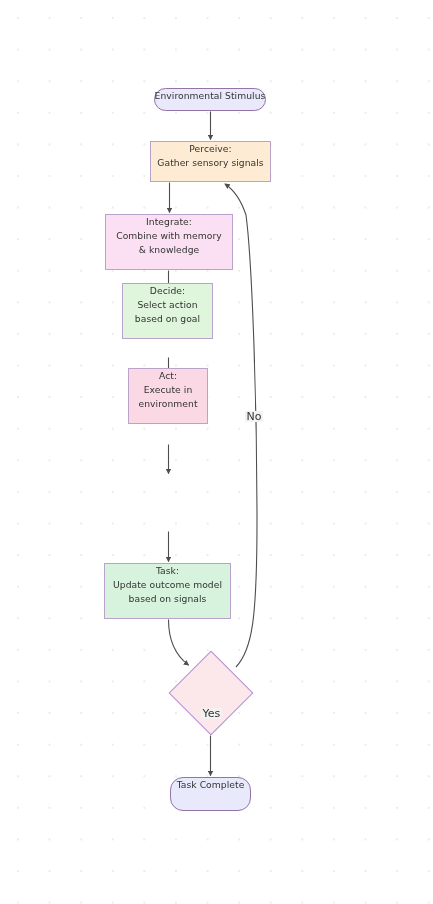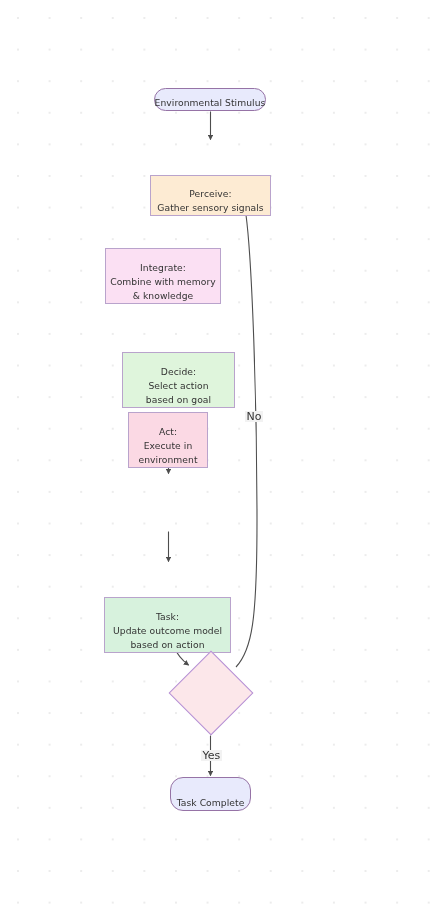--- a/index.html
+++ b/index.html
@@ -26,38 +26,37 @@
     width: 433px;
     height: 904px;
     pointer-events: none;
   }
   .node {
     position: absolute;
     box-sizing: border-box;
     display: flex;
     flex-direction: column;
     align-items: center;
-    justify-content: flex-end;
+    justify-content: flex-start;
     text-align: center;
     color: #333333;
     font-size: 9.2px;
     line-height: 14px;
     letter-spacing: 0.05px;
     z-index: 2;
   }
   .node .ln { display: block; white-space: nowrap; }
   .terminal {
     border: 1px solid #9673a6;
     border-radius: 13px;
     background: #e8eafc;
     font-size: 9.2px;
   }
   .process {
     border: 1px solid #b9a3cc;
-    margin-top: 34px;
   }
   .diamond-wrap {
     position: absolute;
     z-index: 2;
     display: flex;
     align-items: center;
     justify-content: center;
   }
   .diamond-shape {
     position: absolute;
@@ -113,50 +112,50 @@
 
   <div class="node terminal" style="left:154px; top:88px; width:112px; height:23px; background:#e8eafc; border-color:#9673a6;">
     <span class="ln">Environmental Stimulus</span>
   </div>
 
   <div class="node process" style="left:150px; top:141px; width:121px; height:41px; background:#fdebd3; border-color:#b9a3cc;">
     <span class="ln">Perceive:</span>
     <span class="ln">Gather sensory signals</span>
   </div>
 
-  <div class="node process" style="left:105px; top:214px; width:116px; height:56px; background:#fbe0f3; border-color:#b9a3cc;">
+  <div class="node process" style="left:105px; top:214px; width:128px; height:56px; background:#fbe0f3; border-color:#b9a3cc;">
     <span class="ln">Integrate:</span>
     <span class="ln">Combine with memory</span>
     <span class="ln">&amp; knowledge</span>
   </div>
 
-  <div class="node process" style="left:122px; top:318px; width:113px; height:56px; background:#dff5dc; border-color:#b9a3cc;">
+  <div class="node process" style="left:122px; top:283px; width:91px; height:56px; background:#dff5dc; border-color:#b9a3cc;">
     <span class="ln">Decide:</span>
     <span class="ln">Select action</span>
     <span class="ln">based on goal</span>
   </div>
 
-  <div class="node process" style="left:128px; top:378px; width:80px; height:56px; background:#fbd9e4; border-color:#b9a3cc;">
+  <div class="node process" style="left:128px; top:368px; width:80px; height:56px; background:#fbd9e4; border-color:#b9a3cc;">
     <span class="ln">Act:</span>
     <span class="ln">Execute in</span>
     <span class="ln">environment</span>
   </div>
 
 
   <div class="node process" style="left:104px; top:563px; width:127px; height:56px; background:#d7f2dd; border-color:#b9a3cc;">
     <span class="ln">Task:</span>
     <span class="ln">Update outcome model</span>
-    <span class="ln">based on action</span>
+    <span class="ln">based on signals</span>
   </div>
 
   <div class="diamond-wrap" style="left:168px; top:650px; width:60px; height:60px; margin-left:12.5px; margin-top:12.5px;">
     <div class="diamond-shape" style="background:#fce7ea; border-color:#b48fd6;"></div>
   </div>
 
   <div class="node terminal" style="left:170px; top:777px; width:81px; height:34px; background:#e8eafc; border-color:#9673a6;">
     <span class="ln">Task Complete</span>
   </div>
 
   <div class="edge-label" style="left:245px; top:411px;">No</div>
 
-  <div class="edge-label" style="left:201px; top:750px;text-align:center;">Yes</div>
+  <div class="edge-label" style="left:201px; top:708px;text-align:center;">Yes</div>
 
 </div>
 
 </body></html>

